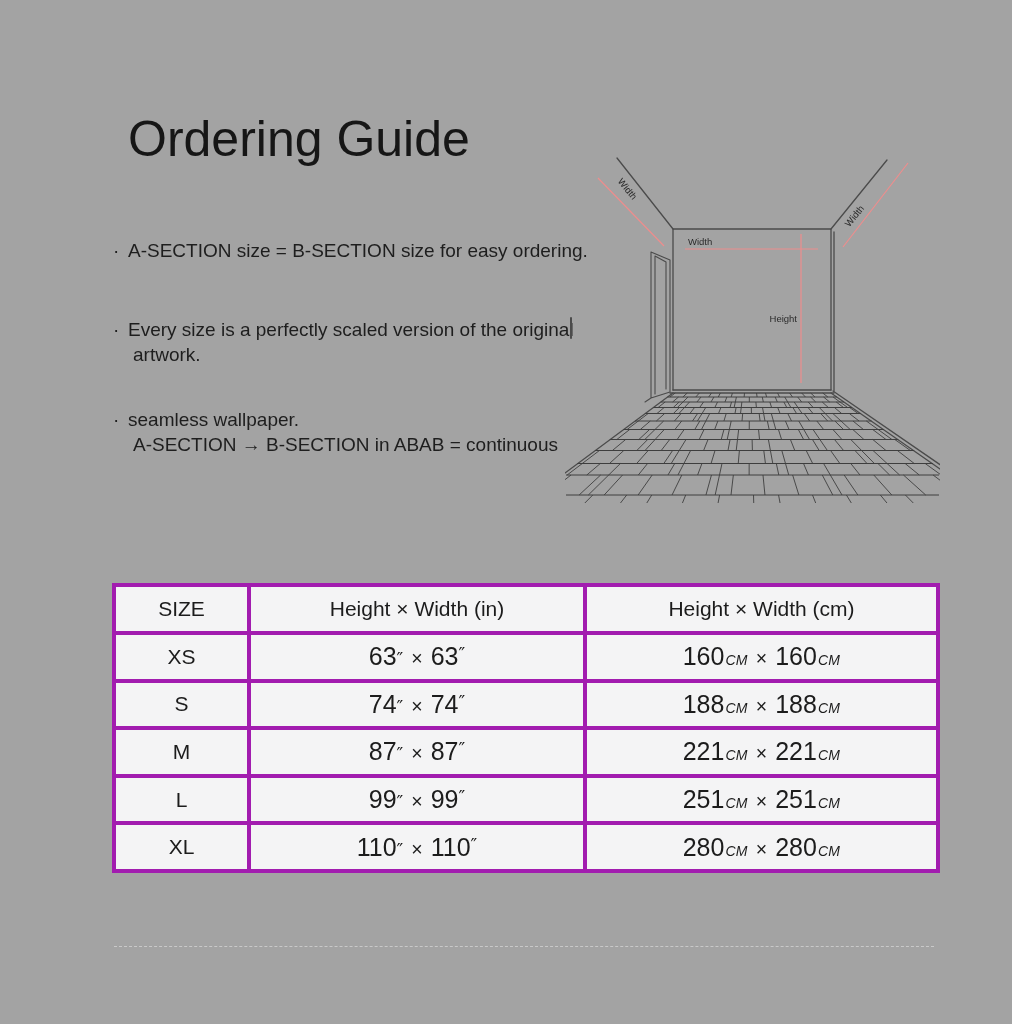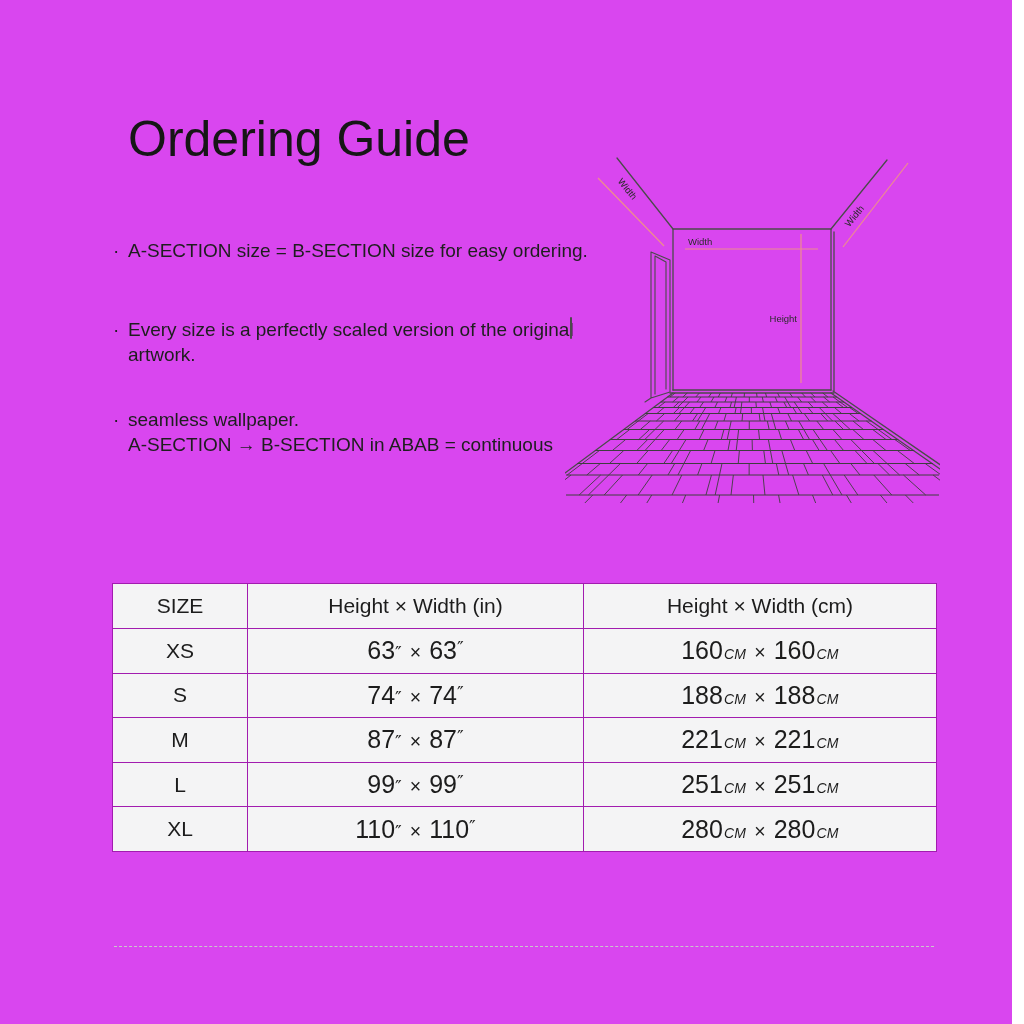--- a/index.html
+++ b/index.html
@@ -1,50 +1,50 @@
 <!DOCTYPE html>
 <html><head>
 <meta charset="utf-8">
 <style>
   html,body { margin:0; padding:0; }
   body {
     width:1024px; height:1024px; background:#ffffff;
     font-family:"Liberation Sans","DejaVu Sans",sans-serif;
     color:#1c1c1c;
   }
-  .page { position:relative; width:1012px; height:1024px; overflow:hidden; background:#d946ef; }
+  .page { position:relative; width:1012px; height:1024px; overflow:hidden; background:#a3a3a3; }
 
   .title {
     position:absolute; left:128px; top:110px;
     font-size:50px; font-weight:400; color:#161616; letter-spacing:0;
     white-space:nowrap;
   }
 
   .note {
     position:absolute; display:flex;
     font-size:19px; line-height:25px; color:#1e1e1e;
   }
   .note .bullet { flex:none; width:15px; }
-  .note .cont div:nth-child(2) { }
+  .note .cont div:nth-child(2) { margin-left:5px; }
   .note-1 { left:113px; top:238px; }
   .note-2 { left:113px; top:317px; }
   .note-3 { left:113px; top:407px; }
 
   .diagram { position:absolute; left:565px; top:130px; width:375px; height:375px; }
   .diagram text {
     font-family:"Liberation Sans","DejaVu Sans",sans-serif;
     font-size:9.5px; fill:#2b2b2b; stroke:none;
   }
 
   table.size-table {
     position:absolute; left:112px; top:583px; width:824px;
     border-collapse:collapse; table-layout:fixed;
   }
   .size-table th, .size-table td {
-    border:1px solid #a21caf; background:#f4f4f5;
+    border:4px solid #a21caf; background:#f4f4f5;
     text-align:center; vertical-align:middle; padding:0;
     font-weight:400; color:#1c1c1c;
   }
   .size-table thead th { height:44px; font-size:21px; }
   .size-table tbody td { height:43.6px; }
   .cell-size { font-size:21px;margin-top:32px; }
   .cell-in, .cell-cm { font-size:25px; }
   .prime { font-family:"DejaVu Sans",sans-serif; font-size:0.72em; }
   .prime-hi { position:relative; top:-5px; }
   .times { font-size:0.78em; padding:0 8px; }

